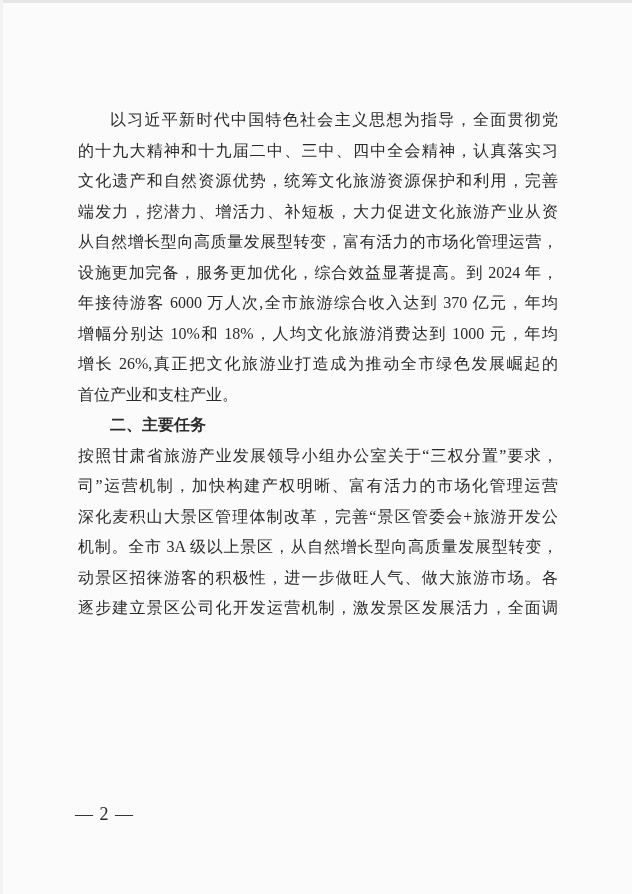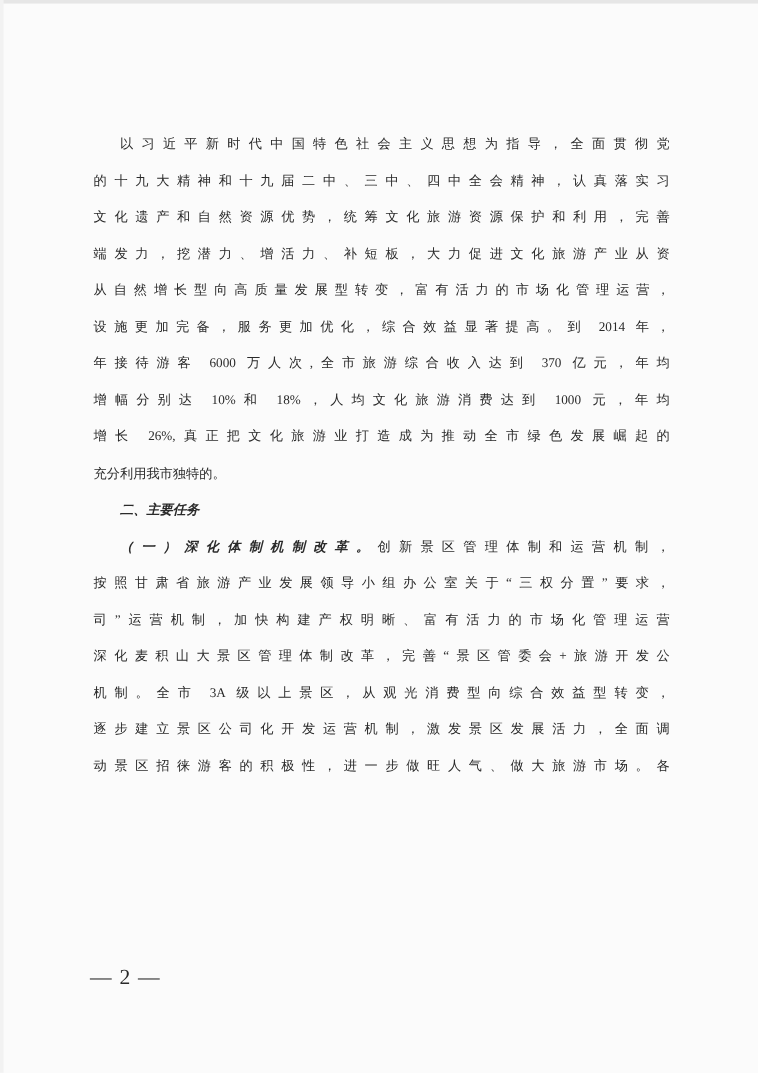--- a/index.html
+++ b/index.html
@@ -30,34 +30,33 @@
     position: absolute;
     left: 78px;
     top: 105px;
     width: 480px;
     color: #2a2a2a;
   }
   .line {
     display: block;
     height: 30.5px;
     line-height: 30.5px;
-    font-size: 11px;
+    font-size: 16px;
     white-space: nowrap;
     text-align: left;
   }
   .line.j {
     text-align: justify;
     text-align-last: justify;
   }
   .line.ind {
     text-indent: 2em;
   }
   .b {
     font-weight: 700;
-    font-style: italic;
   }
   .page-number {
     position: absolute;
     left: 75px;
     top: 803px;
     font-size: 18px;
     line-height: 22px;
     color: #2a2a2a;
     letter-spacing: 1px;
   }
@@ -67,28 +66,27 @@
 
 <div class="scan-edge-top"></div>
 <div class="scan-edge-left"></div>
 
 <div class="doc-body">
     <div class="line j ind"><span>以习近平新时代中国特色社会主义思想为指导，全面贯彻党</span></div>
     <div class="line j"><span>的十九大精神和十九届二中、三中、四中全会精神，认真落实习</span></div>
     <div class="line j"><span>文化遗产和自然资源优势，统筹文化旅游资源保护和利用，完善</span></div>
     <div class="line j"><span>端发力，挖潜力、增活力、补短板，大力促进文化旅游产业从资</span></div>
     <div class="line j"><span>从自然增长型向高质量发展型转变，富有活力的市场化管理运营，</span></div>
-    <div class="line j"><span>设施更加完备，服务更加优化，综合效益显著提高。到 2014 年，</span></div>
+    <div class="line j"><span>设施更加完备，服务更加优化，综合效益显著提高。到 2024 年，</span></div>
     <div class="line j"><span>年接待游客 6000 万人次,全市旅游综合收入达到 370 亿元，年均</span></div>
     <div class="line j"><span>增幅分别达 10%和 18%，人均文化旅游消费达到 1000 元，年均</span></div>
     <div class="line j"><span>增长 26%,真正把文化旅游业打造成为推动全市绿色发展崛起的</span></div>
-    <div class="line"><span>充分利用我市独特的。</span></div>
+    <div class="line"><span>首位产业和支柱产业。</span></div>
     <div class="line ind"><span class="b">二、主要任务</span></div>
-    <div class="line j ind"><span class="b">（一）深化体制机制改革。</span><span>创新景区管理体制和运营机制，</span></div>
     <div class="line j"><span>按照甘肃省旅游产业发展领导小组办公室关于“三权分置”要求，</span></div>
     <div class="line j"><span>司”运营机制，加快构建产权明晰、富有活力的市场化管理运营</span></div>
     <div class="line j"><span>深化麦积山大景区管理体制改革，完善“景区管委会+旅游开发公</span></div>
-    <div class="line j"><span>机制。全市 3A 级以上景区，从观光消费型向综合效益型转变，</span></div>
+    <div class="line j"><span>机制。全市 3A 级以上景区，从自然增长型向高质量发展型转变，</span></div>
+    <div class="line j"><span>动景区招徕游客的积极性，进一步做旺人气、做大旅游市场。各</span></div>
     <div class="line j"><span>逐步建立景区公司化开发运营机制，激发景区发展活力，全面调</span></div>
-    <div class="line j"><span>动景区招徕游客的积极性，进一步做旺人气、做大旅游市场。各</span></div>
   </div>
 
 <div class="page-number">— 2 —</div>
 
 </body></html>

